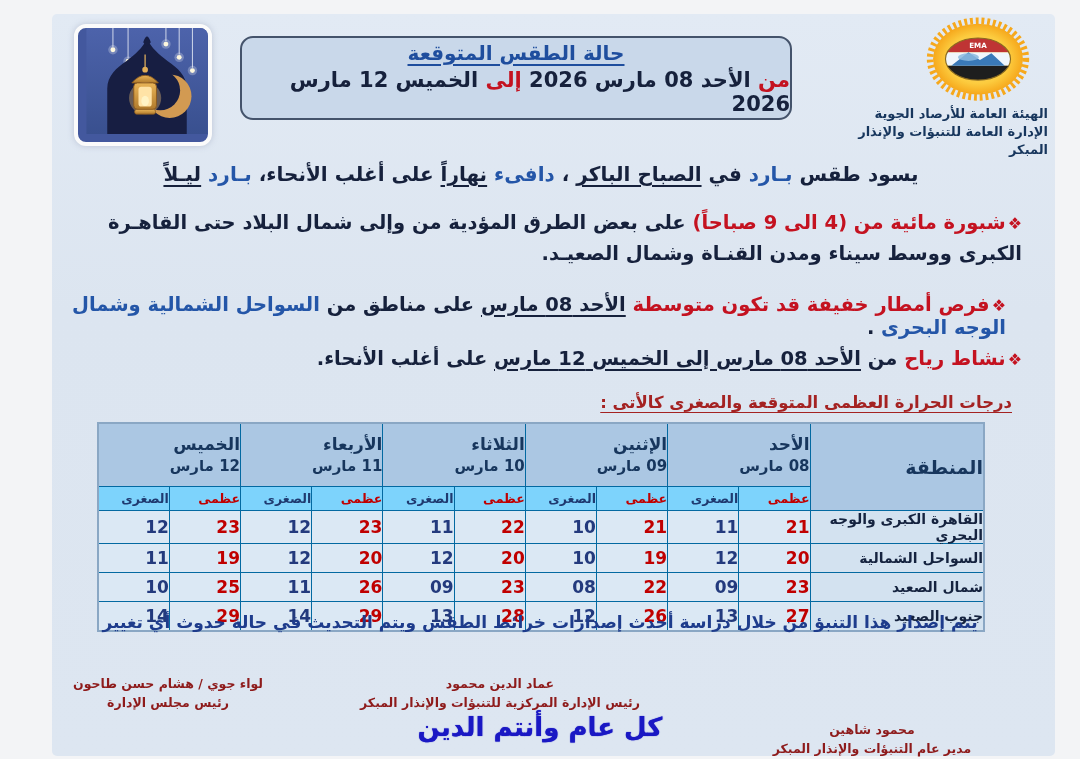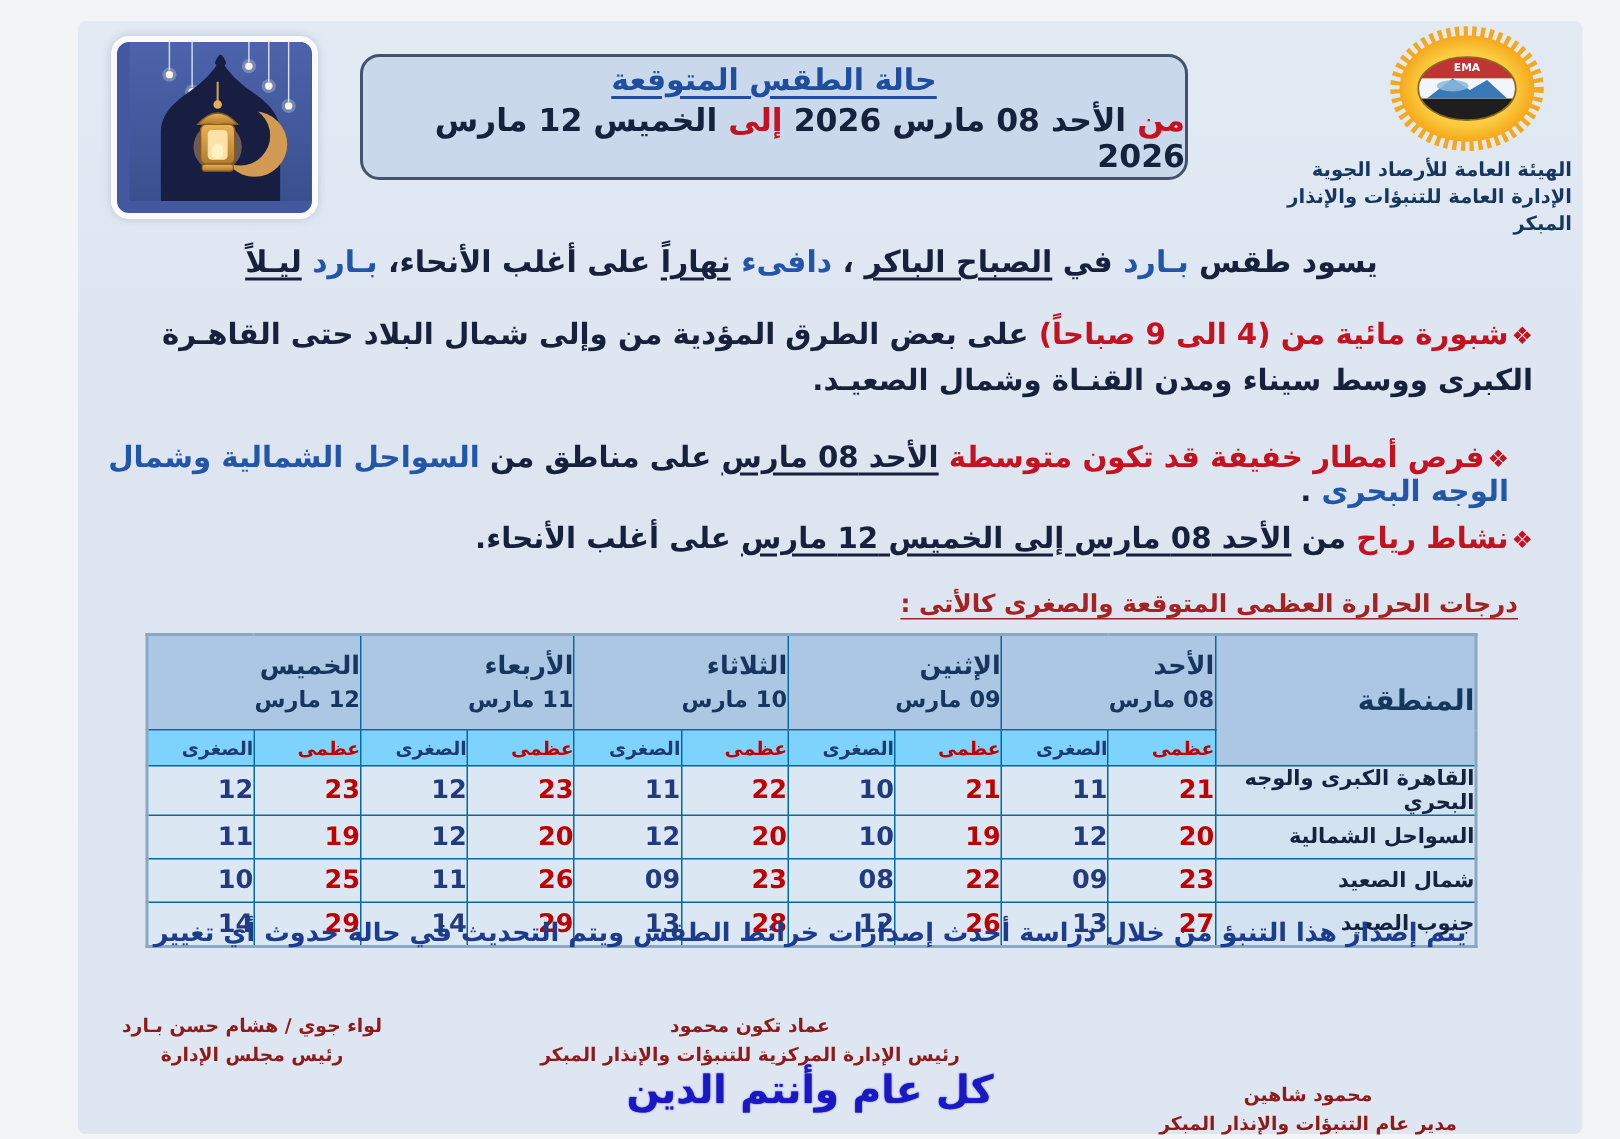--- a/index.html
+++ b/index.html
@@ -286,22 +286,22 @@
 </div>
 
 <div class="abs note">يتم إصدار هذا التنبؤ من خلال دراسة أحدث إصدارات خرائط الطقس ويتم التحديث في حالة حدوث أي تغيير</div>
 
 <div class="abs sigs">
   <div class="sig sig-right">
     <span style="display:block">محمود شاهين</span>
     <span style="display:block">مدير عام التنبؤات والإنذار المبكر</span>
   </div>
   <div class="sig sig-mid">
-    <span style="display:block">عماد تكون محمود</span>
+    <span style="display:block">عماد الدين محمود</span>
     <span style="display:block">رئيس الإدارة المركزية للتنبؤات والإنذار المبكر</span>
   </div>
   <div class="sig sig-left">
-    <span style="display:block">لواء جوي / هشام حسن بـارد</span>
+    <span style="display:block">لواء جوي / هشام حسن طاحون</span>
     <span style="display:block">رئيس مجلس الإدارة</span>
   </div>
 </div>
 
 <div class="abs greet">كل عام وأنتم الدين</div>
 
 </body></html>

